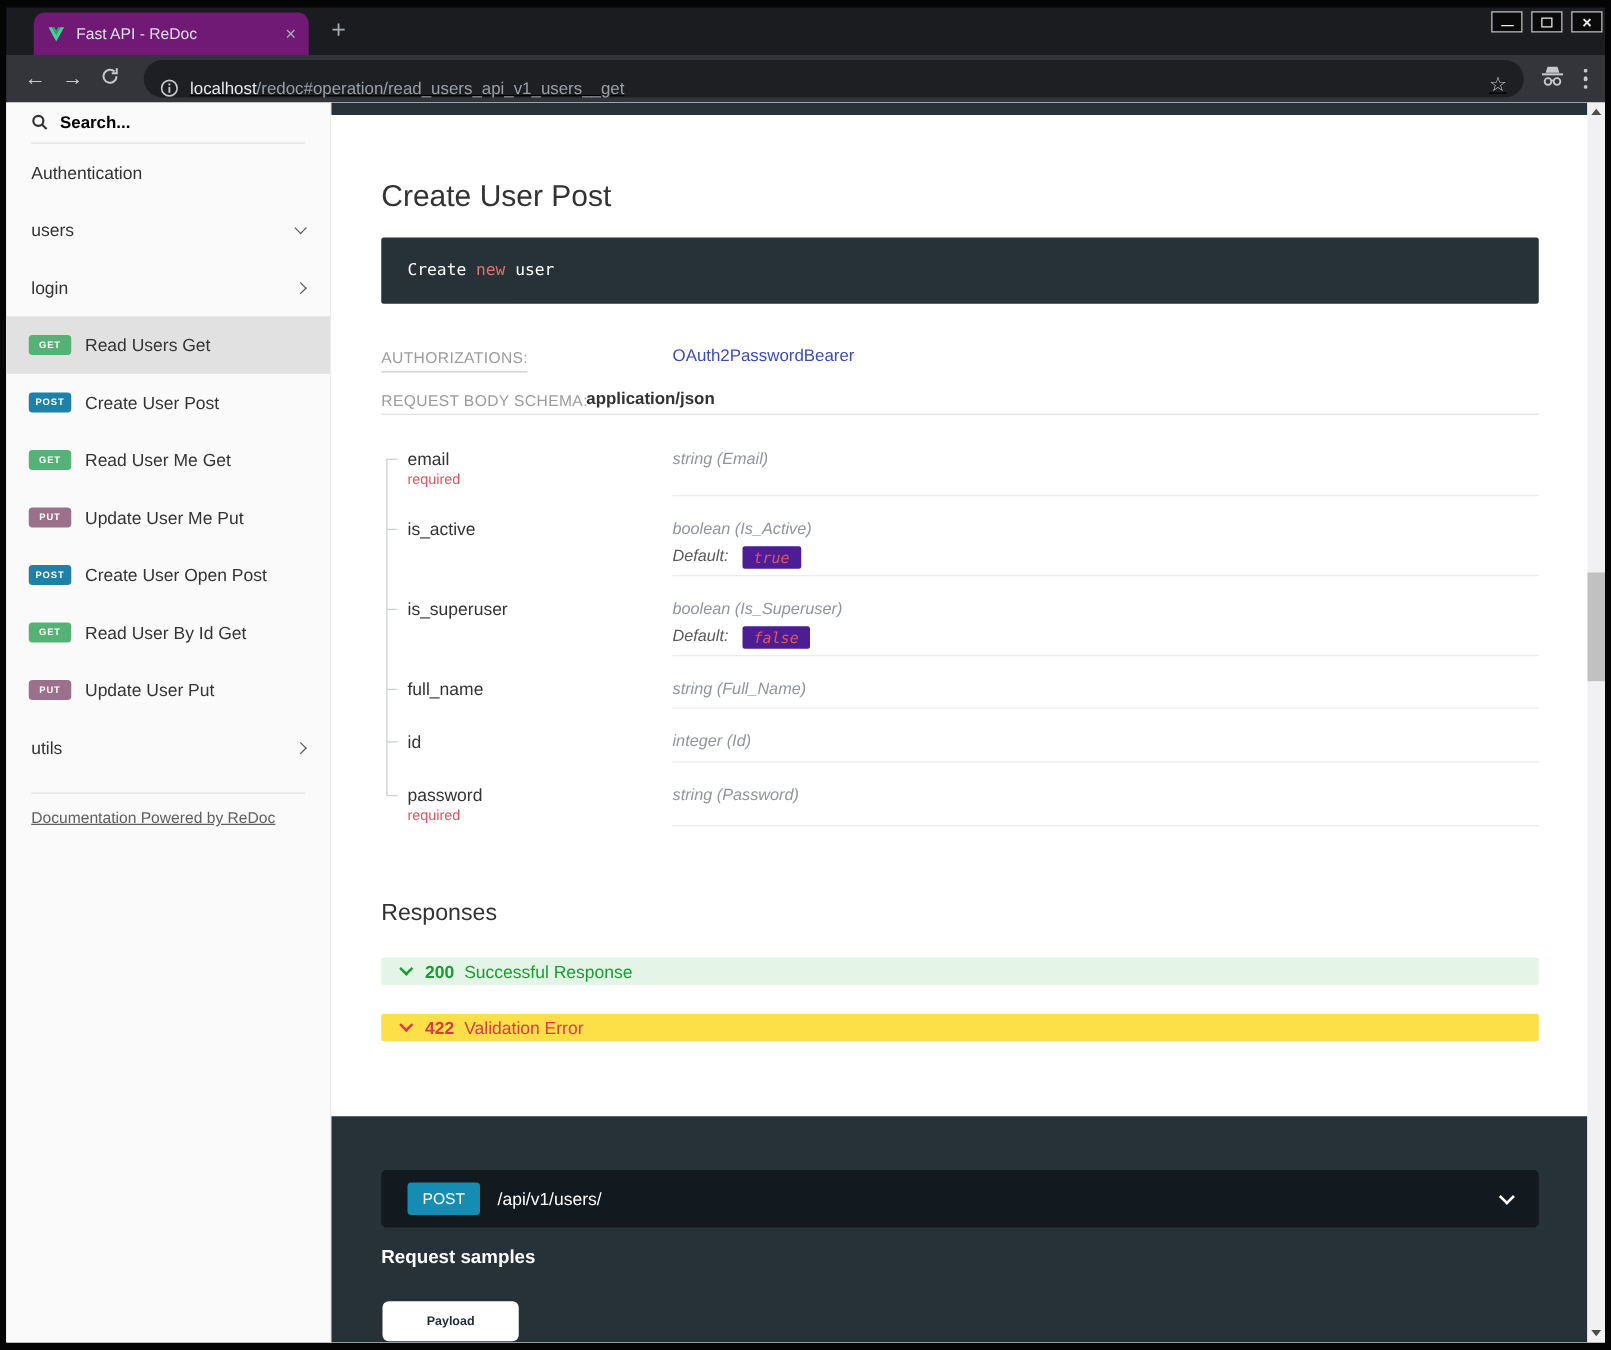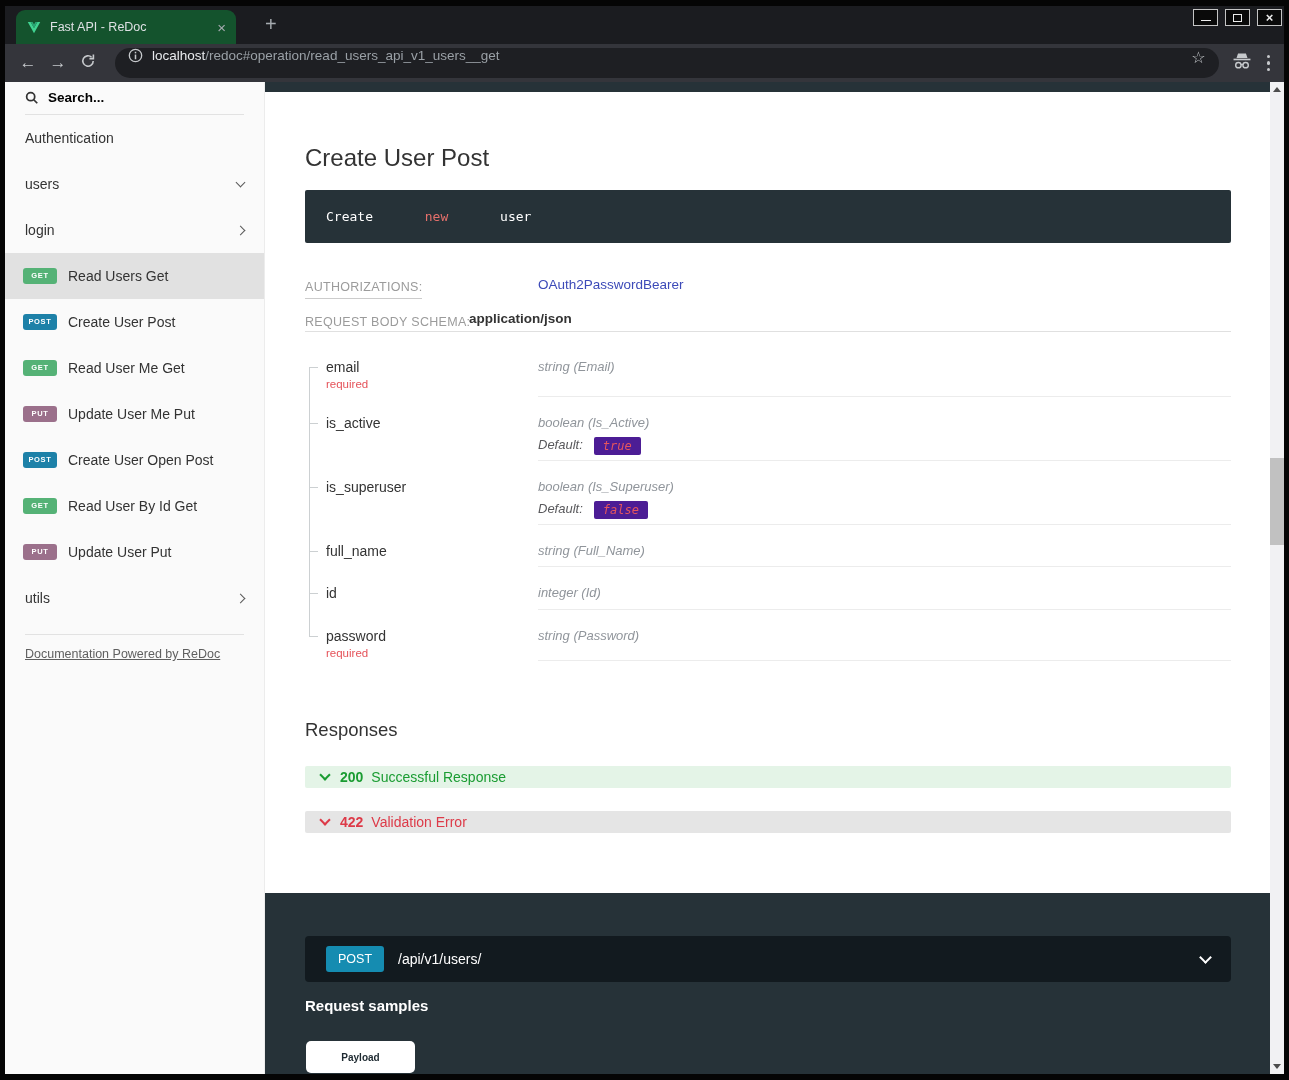--- a/index.html
+++ b/index.html
@@ -1,37 +1,37 @@
 <!DOCTYPE html>
 <html><head>
 <meta charset="utf-8">
 <style>
   * { margin:0; padding:0; box-sizing:border-box; }
   html,body { width:1289px; height:1080px; }
   body { font-family:"Liberation Sans",sans-serif; background:#050505; position:relative; overflow:hidden; }
 
   
   .tabstrip { position:absolute; left:5px; top:6px; right:5px; height:38px; background:#1b1c20; }
-  .tab { position:absolute; left:11px; top:4px; width:220px; height:34px; background:#14532d;
+  .tab { position:absolute; left:22px; top:4px; width:220px; height:34px; background:#701a75;
          border-radius:9px 9px 0 0; display:flex; align-items:center; padding:12px 10px; gap:8px; }
   .tab-title { color:#dde0e3; font-size:12.5px; flex:1; white-space:nowrap; overflow:hidden; }
   .tab-close { color:#a6abb0; font-size:15px; line-height:1; cursor:default; }
   .newtab { position:absolute; left:260px; top:7px; color:#a6abb0; font-size:20px; font-weight:400; }
   .win-controls { position:absolute; right:2px; top:3px; display:flex; gap:7px; }
   .wc { width:25px; height:17px; border:1px solid #c4c4c4; background:#0a0a0a;
         display:flex; align-items:center; justify-content:center; }
   .wc-min { width:10px; border-top:1.6px solid #ececec; margin-top:6px; }
   .wc-max { width:9px; height:8px; border:1.5px solid #ececec; }
   .wc-x { color:#ececec; font-size:13px; line-height:1; font-weight:700; }
 
   .toolbar { position:absolute; left:5px; top:44px; right:5px; height:38px; background:#34353b;
              display:flex; align-items:center; padding-left:8px; }
   .tbtn { color:#c6c9cc; font-size:17px; width:30px; text-align:center; flex:0 0 auto; }
   .urlbar { flex:1; height:30px; background:#1e1f23; border-radius:15px; margin:0 12px;
-            display:flex; align-items:flex-start; padding:0 13px; gap:9px; font-size:13.5px; }
+            display:flex; align-items:flex-end; padding:0 13px; gap:9px; font-size:13.5px;text-decoration:underline; }
   .url-host { color:#e8eaed; }
   .url-path { color:#9aa0a6; }
   .url-star { margin-left:auto; color:#c6c9cc; font-size:16px; }
   .incog { flex:0 0 auto; margin-right:14px; }
   .kebab { flex:0 0 auto; display:flex; flex-direction:column; gap:3px; margin-right:14px; }
   .kebab i { width:3.5px; height:3.5px; border-radius:50%; background:#c6c9cc; }
 
   
   .content { position:absolute; left:5px; top:82px; right:5px; bottom:6px; background:#fff; display:flex; }
 
@@ -57,21 +57,21 @@
   .chev.down  { transform:rotate(45deg); margin-top:-3px; }
 
   .main { flex:1; position:relative; background:#fff; overflow:hidden; }
   .top-strip { position:absolute; top:0; left:0; right:0; height:10px; background:#263238; }
 
   .page-title { position:absolute; top:62px; left:40px; font-size:24px; font-weight:400; color:#333; }
 
   .desc-code { position:absolute; top:108px; left:40px; width:926px; height:53px; background:#263238;
                border-radius:2px; font-family:"DejaVu Sans Mono","Liberation Mono",monospace;
                font-size:13px; color:#fff; display:flex; align-items:center; padding:0 21px;
-               white-space:pre;gap:44px; }
+               white-space:pre; }
   .desc-code .hl { color:#e4706b; }
 
   .meta-label { font-size:12.5px; color:#9b9b9b; letter-spacing:.3px; }
   .auth-row { position:absolute; top:195px; left:40px; width:926px; }
   .auth-row .meta-label { border-bottom:1px solid #ccc; padding-bottom:4px; display:inline-block; }
   .auth-value { position:absolute; left:233px; top:0; color:#3c4ab8; font-size:13.5px; text-decoration:none; }
   .body-row { position:absolute; top:230px; left:40px; width:926px; }
   .body-value { position:absolute; left:164px; top:-1px; font-size:13.5px; font-weight:700; color:#333; }
   .table-top { position:absolute; top:249px; left:40px; width:926px; border-top:1px solid #e0e0e0; }
 
@@ -89,21 +89,21 @@
   .fdefault code { font-family:"DejaVu Sans Mono","Liberation Mono",monospace; font-size:12px;
                    color:#e5555e; background:#4c1d95; padding:2px 9px; border-radius:2px; }
 
   .resp-heading { position:absolute; top:637px; left:40px; font-size:18.5px; font-weight:400; color:#333; }
   .resp { position:absolute; left:40px; width:926px; height:22px; border-radius:2px;
           display:flex; align-items:center; gap:11px; padding:0 16px; font-size:14px; cursor:default; }
   .resp .rchev { width:8px; height:8px; border-right:2px solid currentColor;
                  border-bottom:2px solid currentColor; transform:rotate(45deg); margin-top:-4px; }
   .resp b { font-weight:700; margin-right:-3px; }
   .resp.success { top:684px; background:#e4f4e7; color:#1a9c32; }
-  .resp.error   { top:729px; background:#e5e5e5; color:#dd3a48; }
+  .resp.error   { top:729px; background:#fde047; color:#dd3a48; }
 
   .dark-panel { position:absolute; top:811px; left:0; right:0; height:181px; background:#263238; }
   .endpoint-bar { position:absolute; top:43px; left:40px; width:926px; height:46px; background:#121a1f;
                   border-radius:4px; display:flex; align-items:center; padding:0 21px; gap:14px; }
   .post-badge { background:#158cb1; color:#fff; font-size:12.5px; padding:6px 12px; border-radius:3px; }
   .endpoint-path { color:#fff; font-size:14px; }
   .endpoint-chev { margin-left:auto; width:9px; height:9px; border-right:2px solid #fff;
                    border-bottom:2px solid #fff; transform:rotate(45deg); margin-top:-4px; }
   .rs-head { position:absolute; top:104px; left:40px; color:#fff; font-weight:700; font-size:15px; }
   .payload-btn { position:absolute; top:148px; left:41px; width:109px; height:32px; background:#fff;

